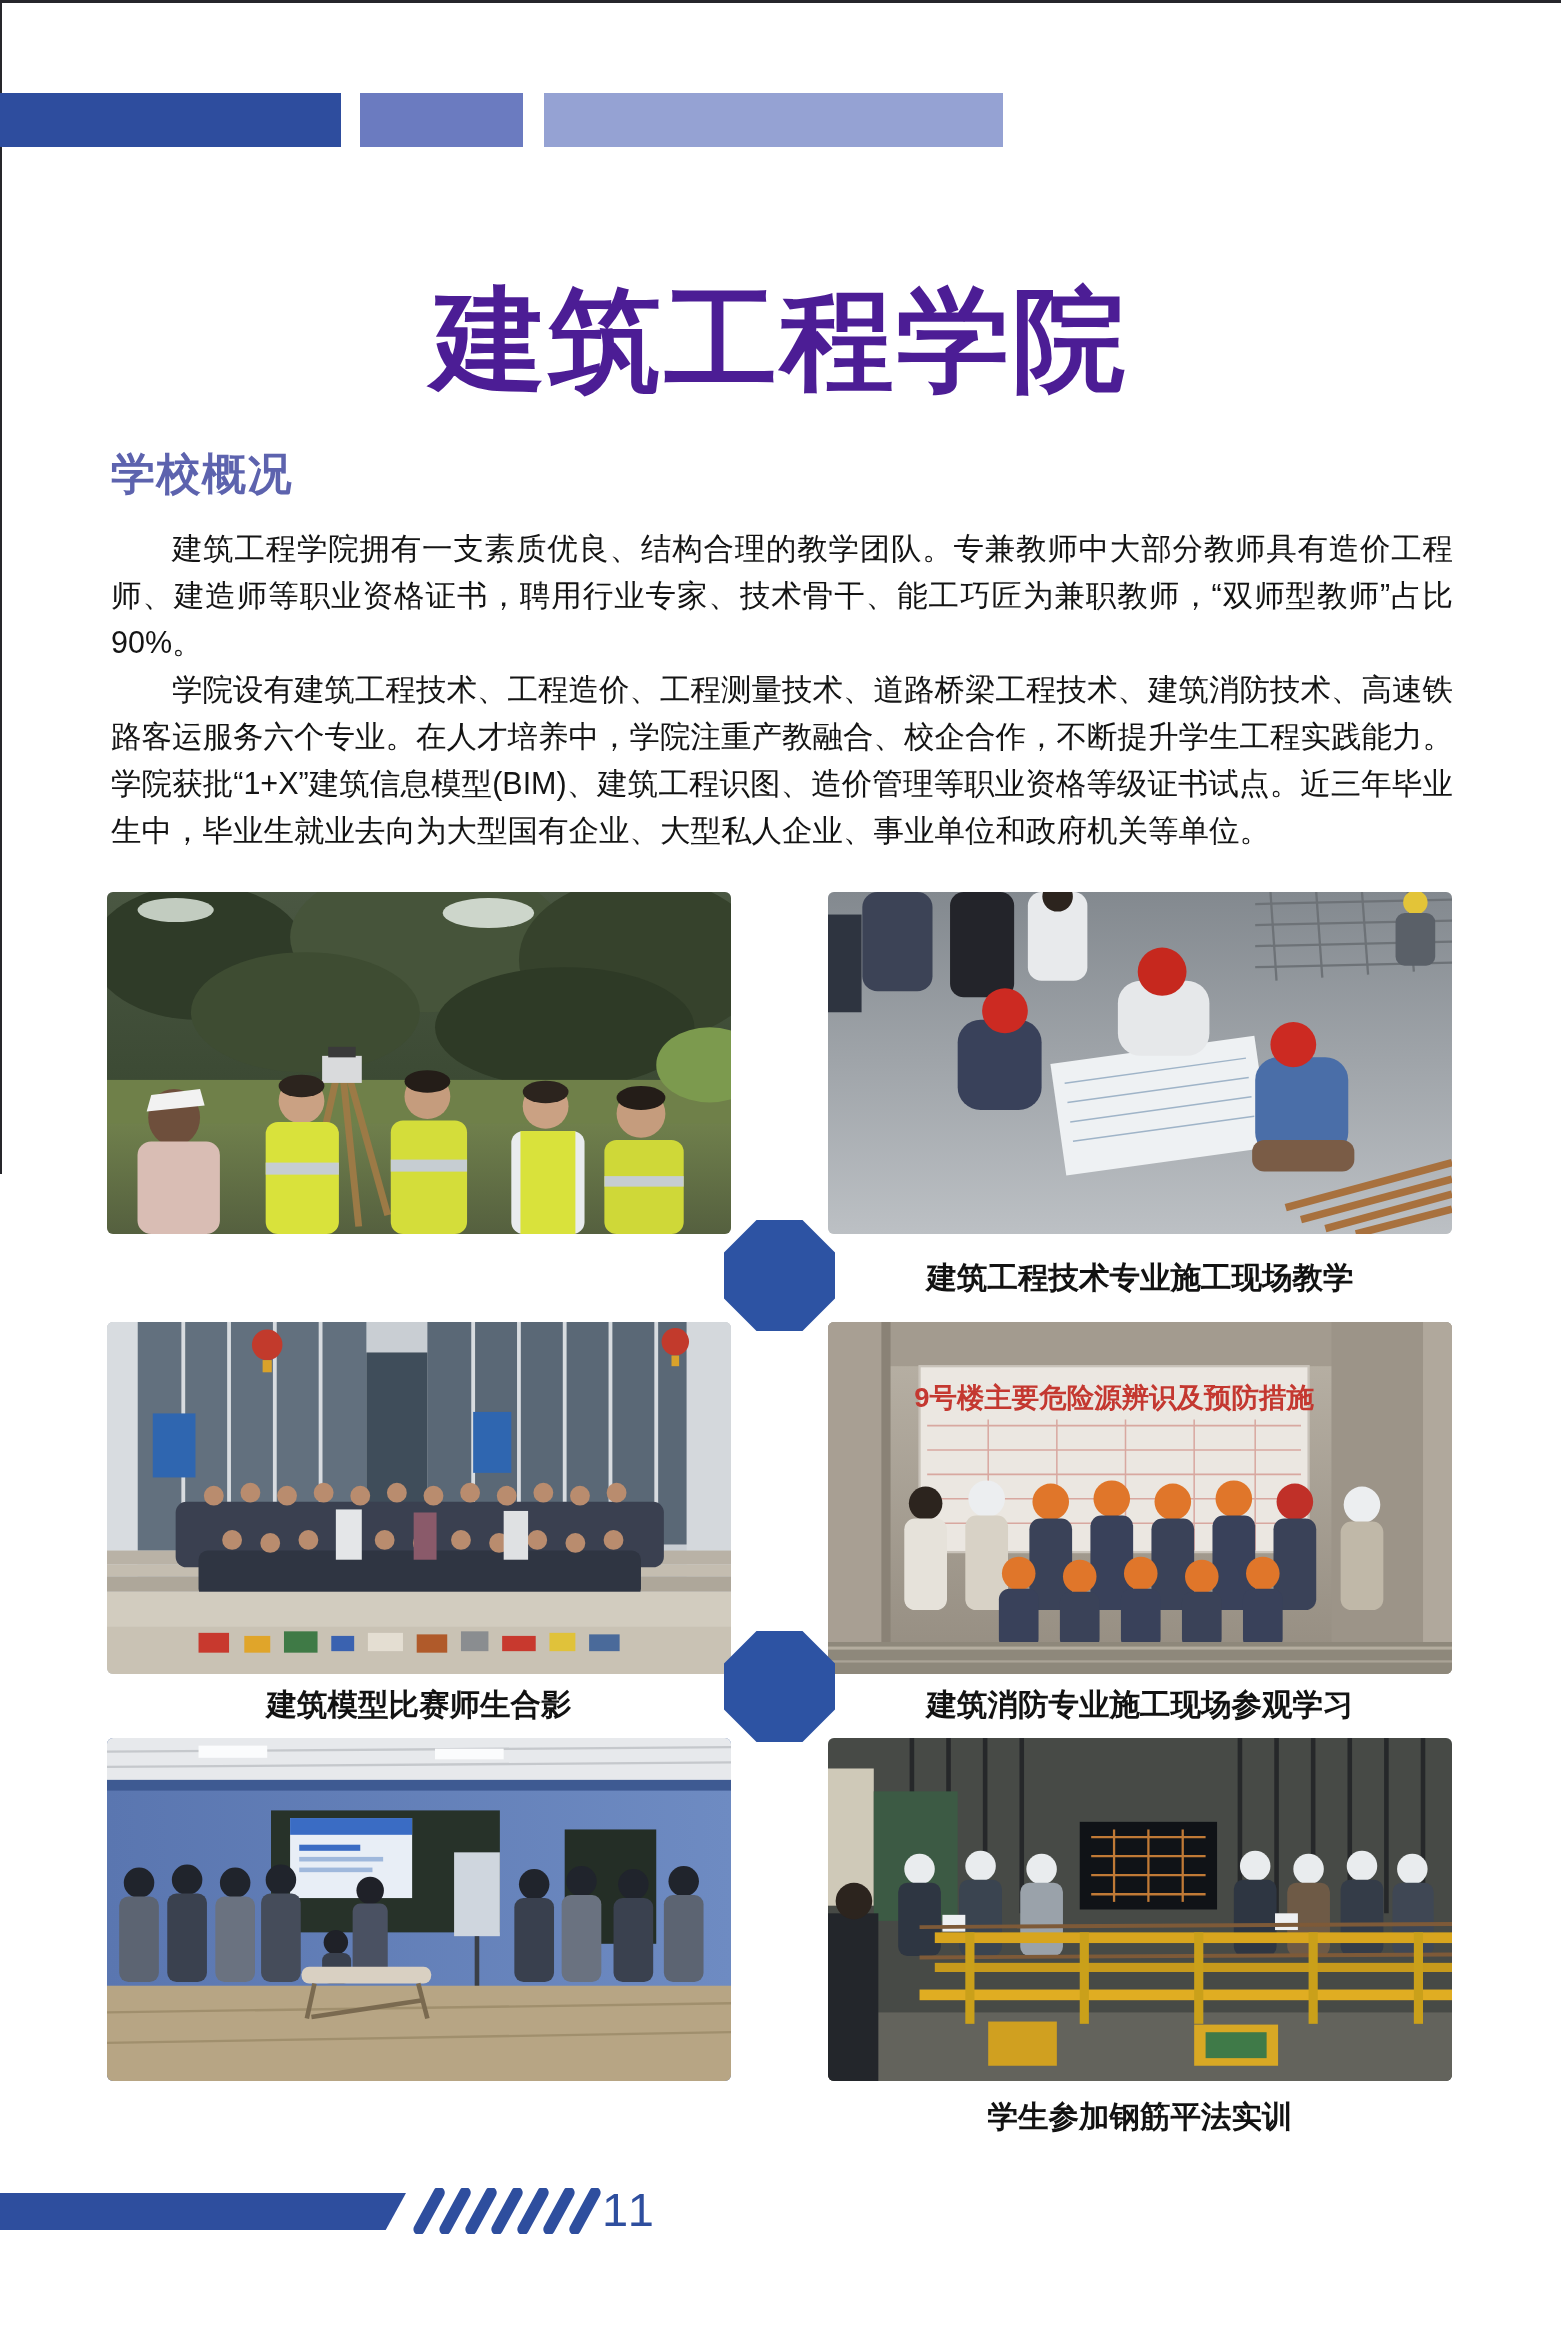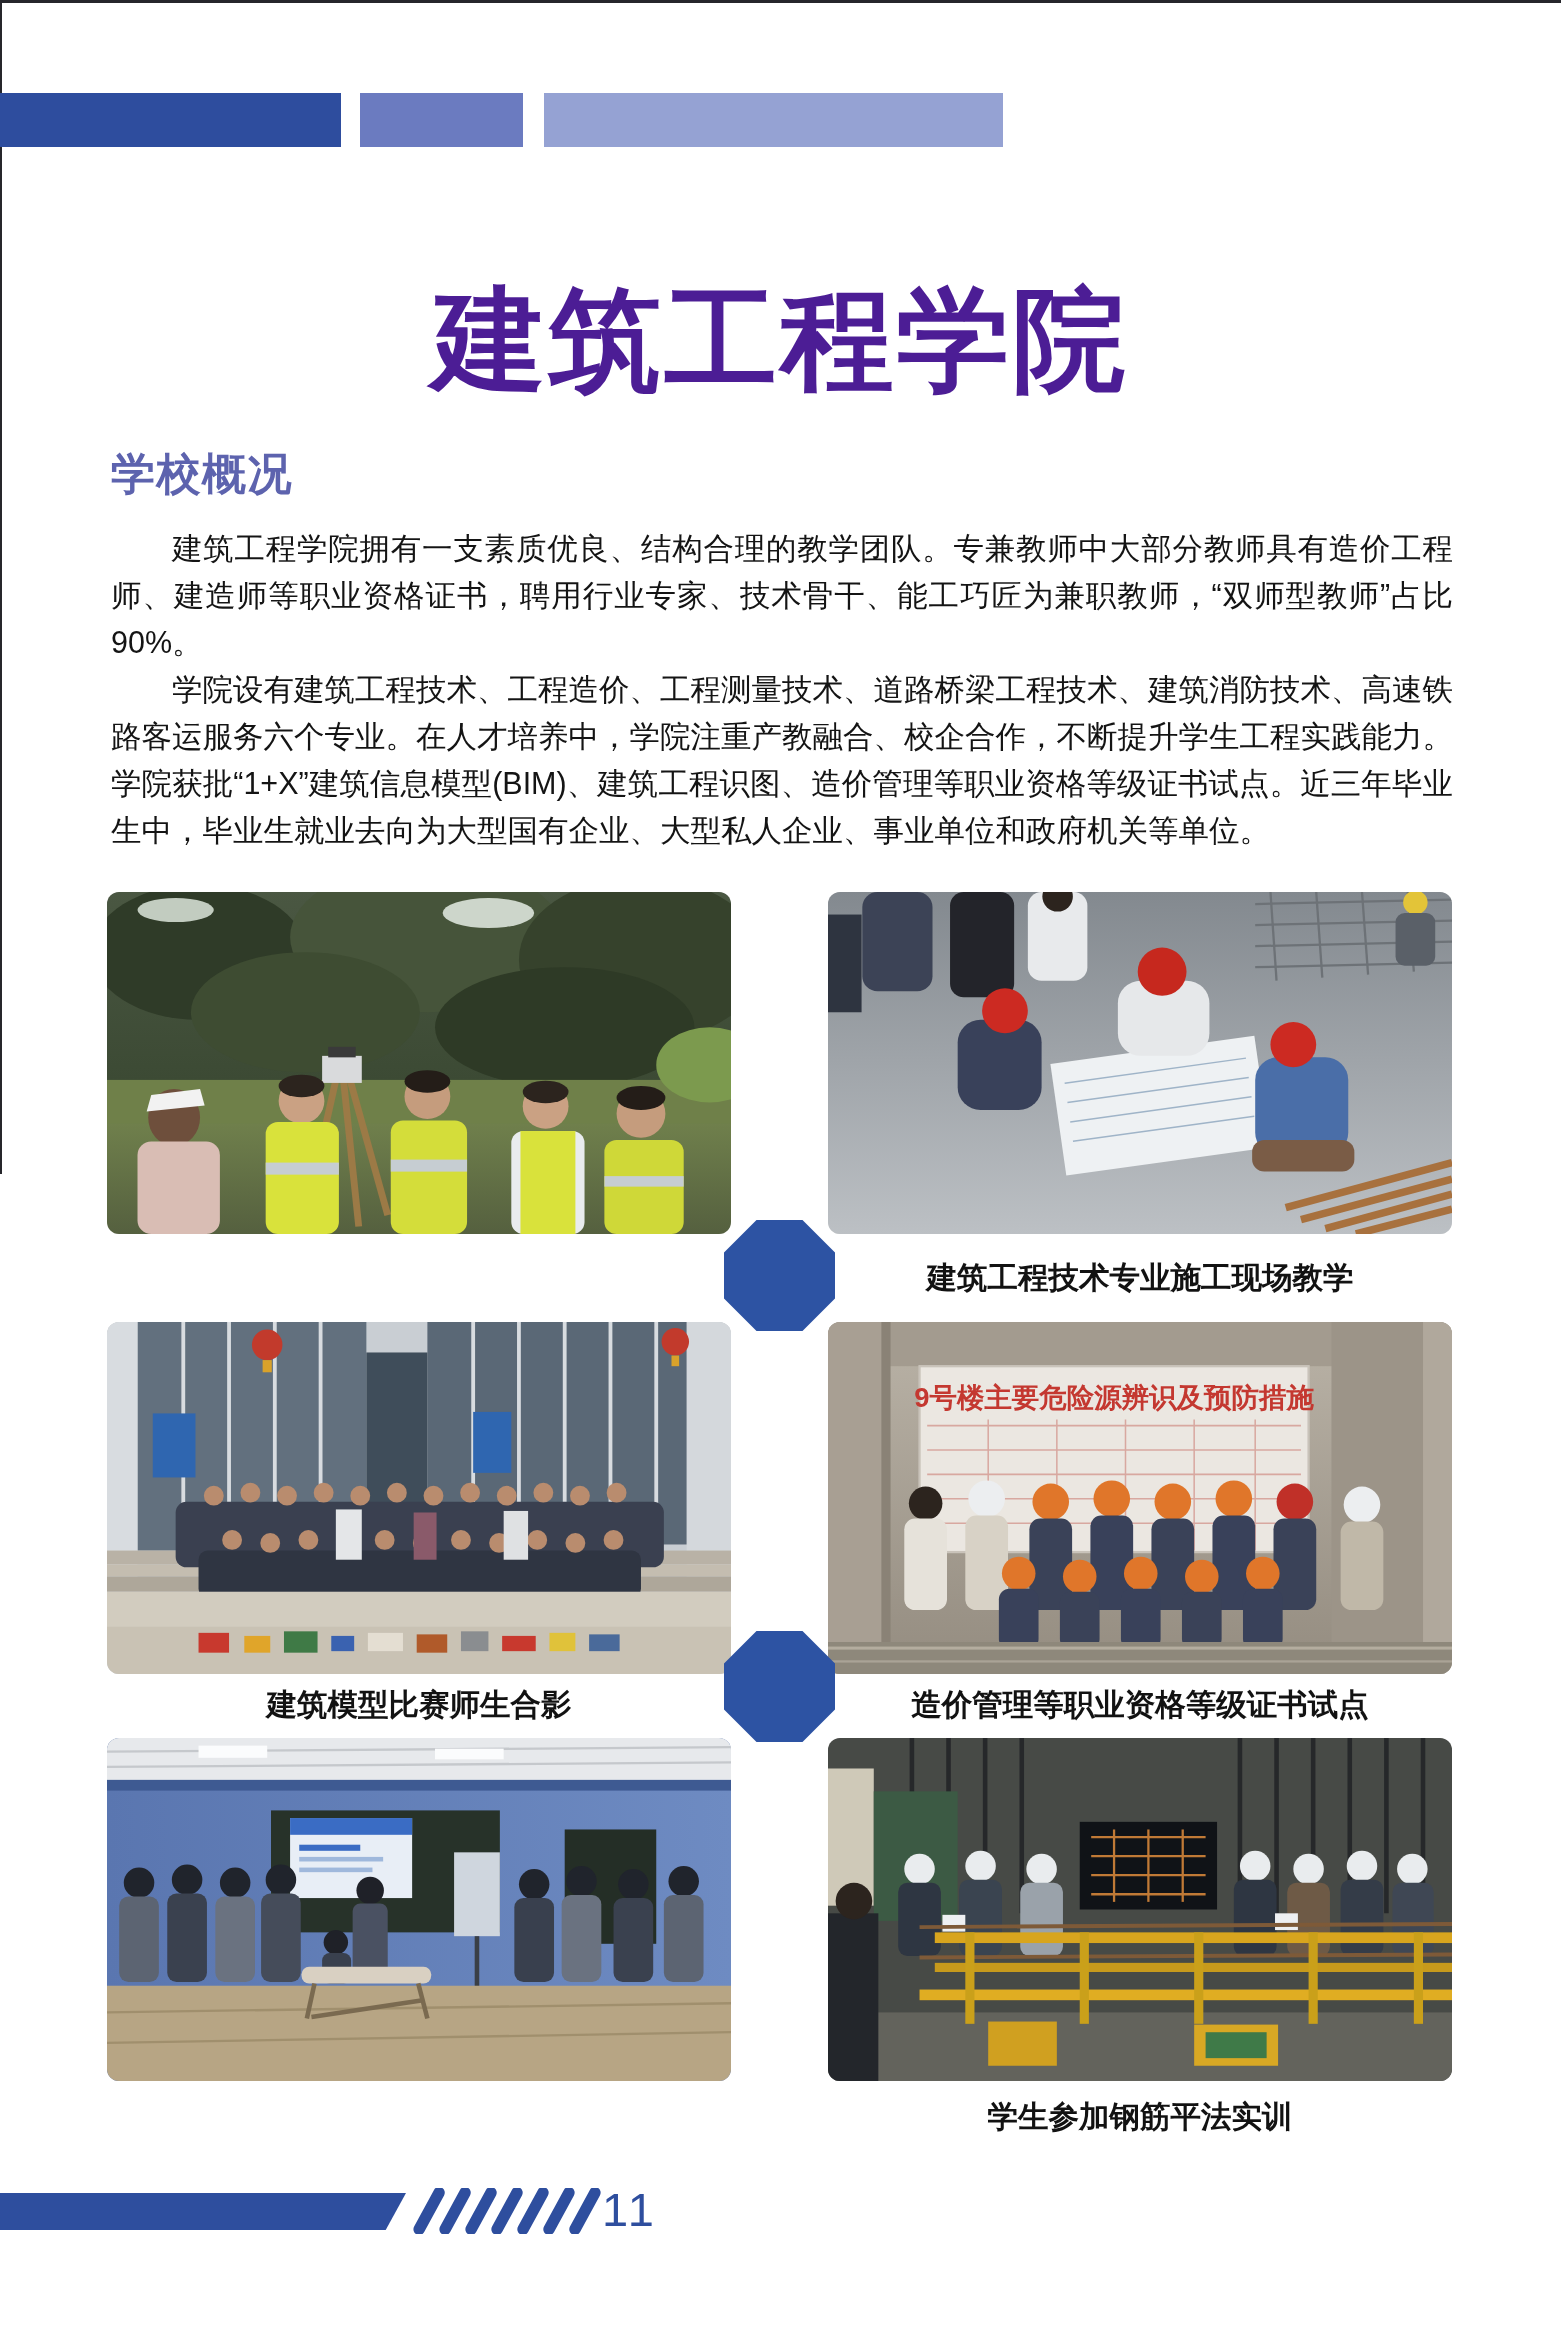--- a/index.html
+++ b/index.html
@@ -27,21 +27,21 @@
     left:111px;top:445px;font-size:44px;font-weight:800;color:#5d63ae;letter-spacing:1.5px;
   }
   
   #intro{
     left:111px;top:525px;width:1342px;
     font-size:30.5px;line-height:47px;color:#141414;text-align:justify;
   }
   #intro p{margin:0;text-indent:61px;}
   
   .photo{
-    width:624px;border-radius:12px;overflow:hidden;background:#d8d8d8;
+    width:624px;border-radius:6px;overflow:hidden;background:#d8d8d8;
   }
   .photo svg{display:block;width:100%;height:100%;}
   .col-l{left:107px;} .col-r{left:828px;}
   .row1{top:892px;height:342px;}
   .row2{top:1322px;height:352px;}
   .row3{top:1738px;height:343px;}
   .caption{
     width:624px;height:55px;line-height:55px;text-align:center;
     font-size:30.5px;font-weight:600;color:#121212;
   }
@@ -444,21 +444,21 @@
       <rect x="210" y="372" width="90" height="58" fill="#d0a020"></rect>
       <rect x="480" y="376" width="110" height="54" fill="#d8a824"></rect>
       <rect x="495" y="386" width="80" height="34" fill="#3f7a48"></rect>
       <rect x="0" y="230" width="66" height="220" fill="#23262b"></rect>
       <circle cx="34" cy="214" r="24" fill="#2c241e"></circle>
     </svg>
   </div>
 
   <div class="abs caption cap1 col-r">建筑工程技术专业施工现场教学</div>
   <div class="abs caption cap2 col-l">建筑模型比赛师生合影</div>
-  <div class="abs caption cap2 col-r">造价管理等职业资格等级证书试点</div>
+  <div class="abs caption cap2 col-r">建筑消防专业施工现场参观学习</div>
   <div class="abs caption cap3 col-r">学生参加钢筋平法实训</div>
 
   <div class="abs octagon" id="octagon-1"></div>
   <div class="abs octagon" id="octagon-2"></div>
 
   <div class="abs" id="footer-bar"></div>
   <svg class="abs" id="footer-slashes" width="191" height="46" viewBox="0 0 250 60">
     <g stroke="#2e4e9e" stroke-width="15" stroke-linecap="round">
       <line x1="12" y1="54" x2="38" y2="6"></line>
       <line x1="46" y1="54" x2="72" y2="6"></line>

